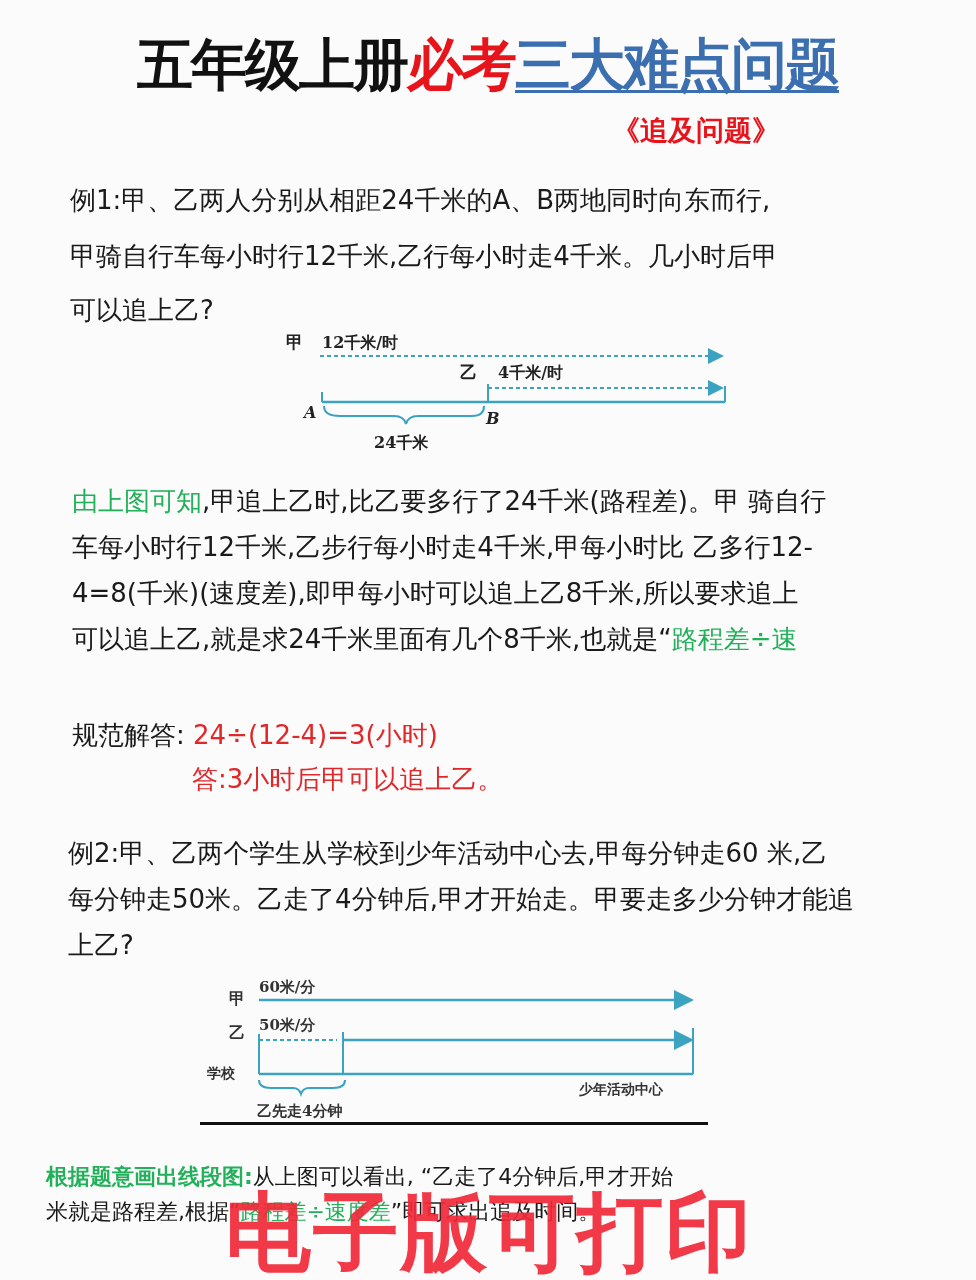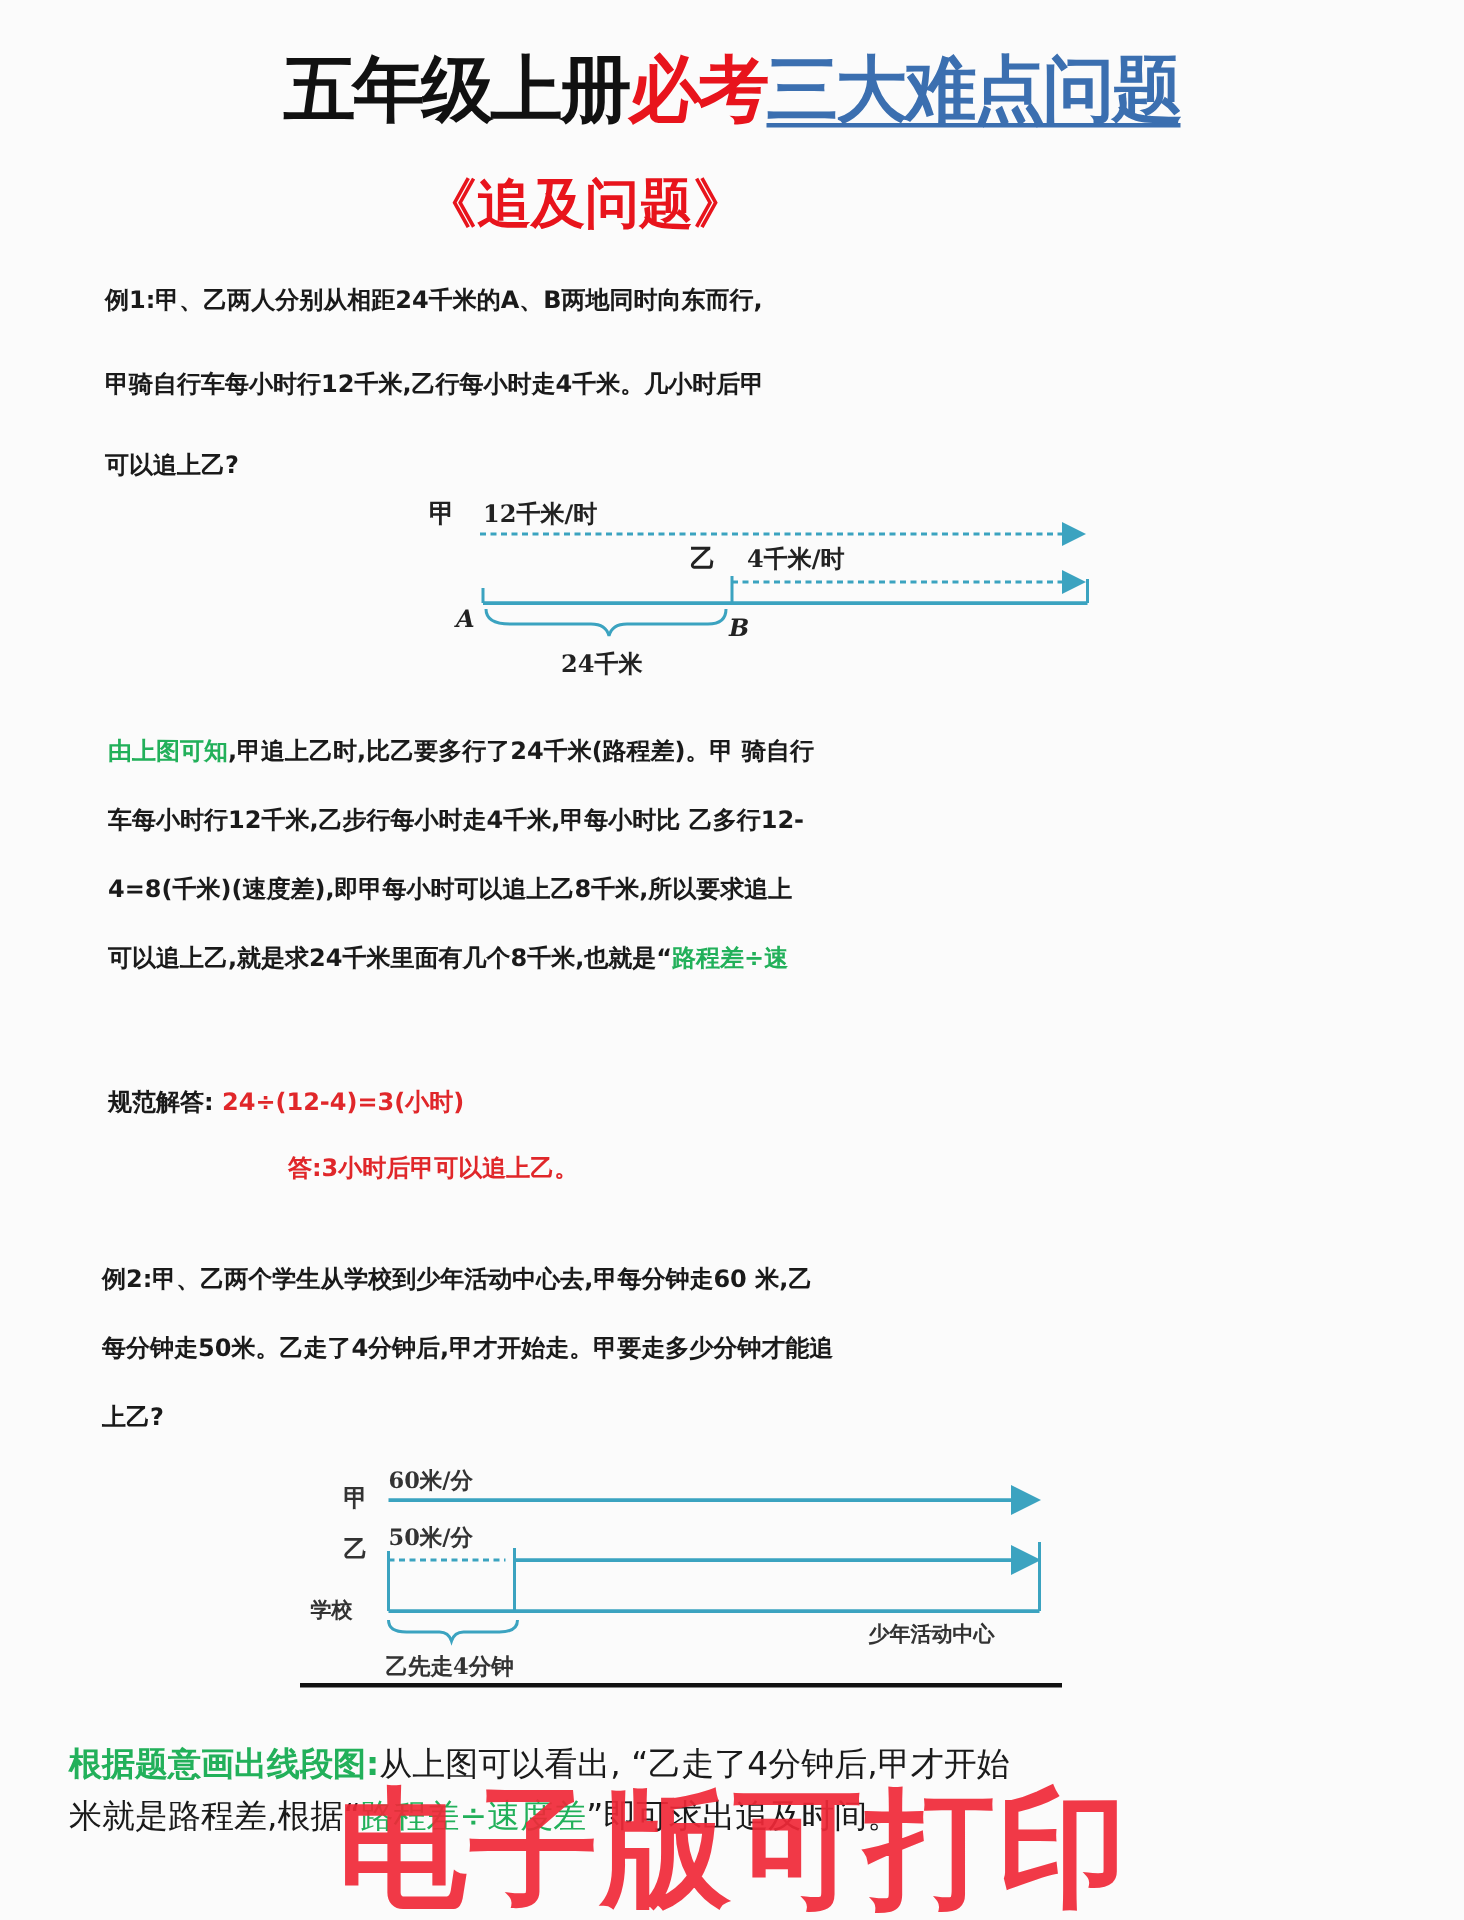--- a/index.html
+++ b/index.html
@@ -1,24 +1,24 @@
 <!DOCTYPE html>
 <html><head>
 <meta charset="utf-8">
 <style>
   html,body{margin:0;padding:0;}
   body{width:976px;height:1280px;background:#fbfbfb;position:relative;overflow:hidden;
        font-family:"DejaVu Sans","Liberation Sans",sans-serif;color:#1a1a1a;}
   .abs{position:absolute;}
-  .title{left:0;width:976px;top:28px;text-align:center;font-size:48px;font-weight:bold;letter-spacing:-2px;white-space:nowrap;}
+  .title{left:0;width:976px;top:28px;text-align:center;font-size:56px;font-weight:bold;letter-spacing:-2px;white-space:nowrap;}
   .title .black{color:#111;}
   .title .red{color:#e8141c;}
   .title .blue{color:#3b6fb0;text-decoration:underline;text-decoration-thickness:3px;text-underline-offset:6px;}
-  .subtitle{left:0;width:780px;top:112px;text-align:center;font-size:36px;font-weight:bold;color:#e8141c;}
-  .para{font-size:16px;font-weight:bold;line-height:46px;white-space:nowrap;color:#1a1a1a;}
+  .subtitle{left:0;width:780px;top:112px;text-align:right;font-size:28px;font-weight:bold;color:#e8141c;}
+  .para{font-size:26px;font-weight:normal;line-height:46px;white-space:nowrap;color:#1a1a1a;}
   .green{color:#22b05a;}
   .red2{color:#e0272a;}
   .diagram svg text{font-family:"DejaVu Serif","Liberation Serif",serif;font-weight:bold;}
   .watermark{left:225px;top:1175px;font-size:86px;font-weight:bold;color:rgba(240,40,55,0.92);letter-spacing:2px;white-space:nowrap;}
 </style>
 </head>
 <body>
 
 <div class="abs title">
   <span class="black">五年级上册</span><span class="red">必考</span><span class="blue">三大难点问题</span>

